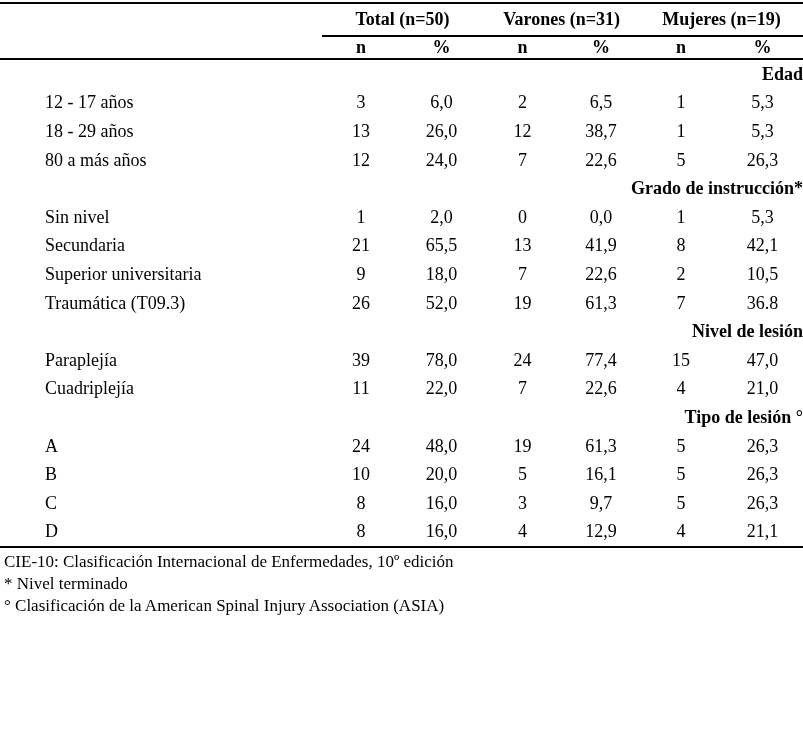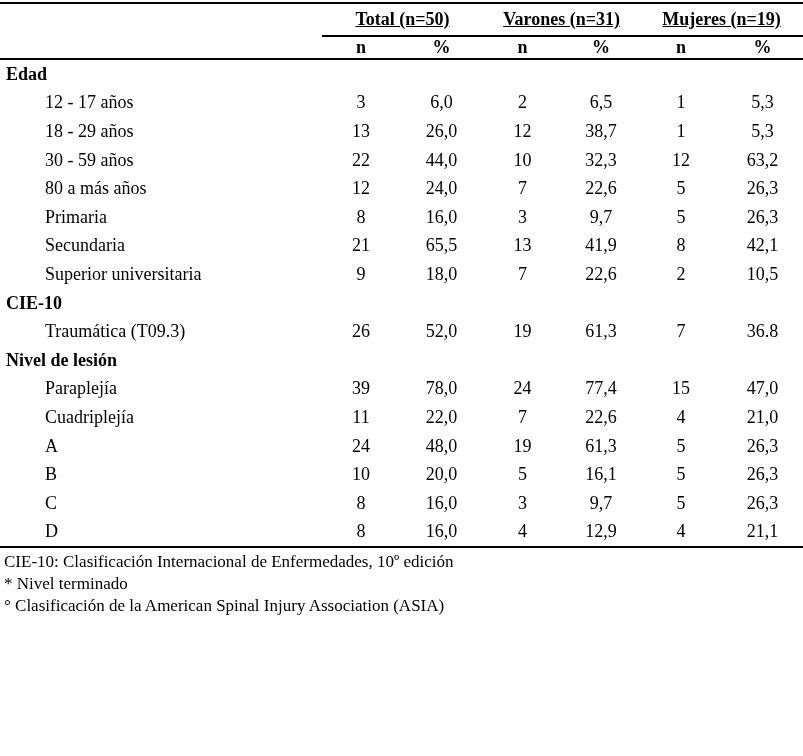--- a/index.html
+++ b/index.html
@@ -31,21 +31,20 @@
   col.c-mp    { width: 81px; }
 
   tr.group-row th {
     font-weight: bold;
     font-size: 18px;
     text-align: center;
     vertical-align: middle;
     height: 31px;
     padding: 0;
     border-bottom: 2px solid #000;
-    text-decoration: underline;
   }
   tr.group-row th.label-col {
     border-bottom: none;
   }
   tr.sub-row th {
     font-weight: bold;
     font-size: 18px;
     text-align: center;
     vertical-align: middle;
     height: 18px;
@@ -54,20 +53,21 @@
   }
   td {
     font-size: 18px;
     height: 28.6px;
     padding: 0;
     vertical-align: middle;
   }
   td.section-header {
     font-weight: bold;
     padding-left: 6px;
+    text-align: right;
   }
   td.row-label {
     padding-left: 45px;
   }
   td.value {
     text-align: center;
   }
   .footnotes {
     font-size: 17px;
     padding: 3px 0 0 4px;
@@ -122,68 +122,59 @@
       <tr>
         <td class="row-label">18 - 29 años</td>
         <td class="value">13</td>
         <td class="value">26,0</td>
         <td class="value">12</td>
         <td class="value">38,7</td>
         <td class="value">1</td>
         <td class="value">5,3</td>
       </tr>
       <tr>
-        <td class="row-label">30 - 59 años</td>
-        <td class="value">22</td>
-        <td class="value">44,0</td>
-        <td class="value">10</td>
-        <td class="value">32,3</td>
-        <td class="value">12</td>
-        <td class="value">63,2</td>
-      </tr>
-      <tr>
         <td class="row-label">80 a más años</td>
         <td class="value">12</td>
         <td class="value">24,0</td>
         <td class="value">7</td>
         <td class="value">22,6</td>
         <td class="value">5</td>
         <td class="value">26,3</td>
       </tr>
       <tr>
-        <td class="row-label">Primaria</td>
-        <td class="value">8</td>
-        <td class="value">16,0</td>
-        <td class="value">3</td>
-        <td class="value">9,7</td>
-        <td class="value">5</td>
-        <td class="value">26,3</td>
+        <td colspan="7" class="section-header">Grado de instrucción*</td>
+      </tr>
+      <tr>
+        <td class="row-label">Sin nivel</td>
+        <td class="value">1</td>
+        <td class="value">2,0</td>
+        <td class="value">0</td>
+        <td class="value">0,0</td>
+        <td class="value">1</td>
+        <td class="value">5,3</td>
       </tr>
       <tr>
         <td class="row-label">Secundaria</td>
         <td class="value">21</td>
         <td class="value">65,5</td>
         <td class="value">13</td>
         <td class="value">41,9</td>
         <td class="value">8</td>
         <td class="value">42,1</td>
       </tr>
       <tr>
         <td class="row-label">Superior universitaria</td>
         <td class="value">9</td>
         <td class="value">18,0</td>
         <td class="value">7</td>
         <td class="value">22,6</td>
         <td class="value">2</td>
         <td class="value">10,5</td>
       </tr>
       <tr>
-        <td colspan="7" class="section-header">CIE-10</td>
-      </tr>
-      <tr>
         <td class="row-label">Traumática (T09.3)</td>
         <td class="value">26</td>
         <td class="value">52,0</td>
         <td class="value">19</td>
         <td class="value">61,3</td>
         <td class="value">7</td>
         <td class="value">36.8</td>
       </tr>
       <tr>
         <td colspan="7" class="section-header">Nivel de lesión</td>
@@ -200,20 +191,23 @@
       <tr>
         <td class="row-label">Cuadriplejía</td>
         <td class="value">11</td>
         <td class="value">22,0</td>
         <td class="value">7</td>
         <td class="value">22,6</td>
         <td class="value">4</td>
         <td class="value">21,0</td>
       </tr>
       <tr>
+        <td colspan="7" class="section-header">Tipo de lesión °</td>
+      </tr>
+      <tr>
         <td class="row-label">A</td>
         <td class="value">24</td>
         <td class="value">48,0</td>
         <td class="value">19</td>
         <td class="value">61,3</td>
         <td class="value">5</td>
         <td class="value">26,3</td>
       </tr>
       <tr>
         <td class="row-label">B</td>

